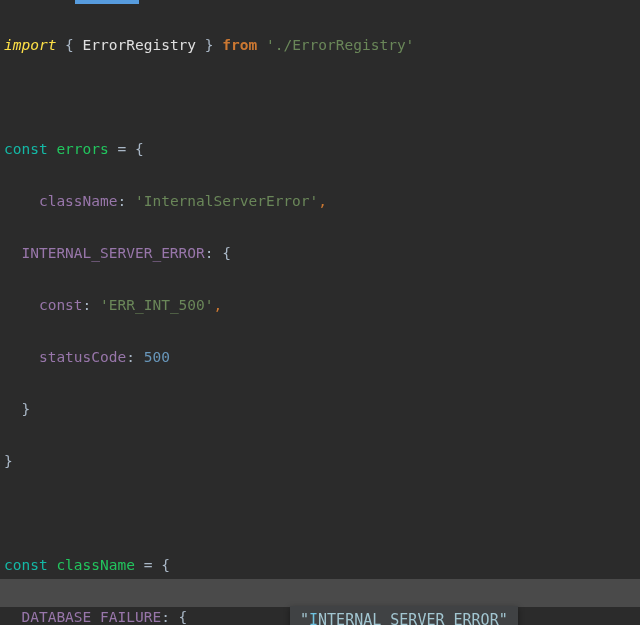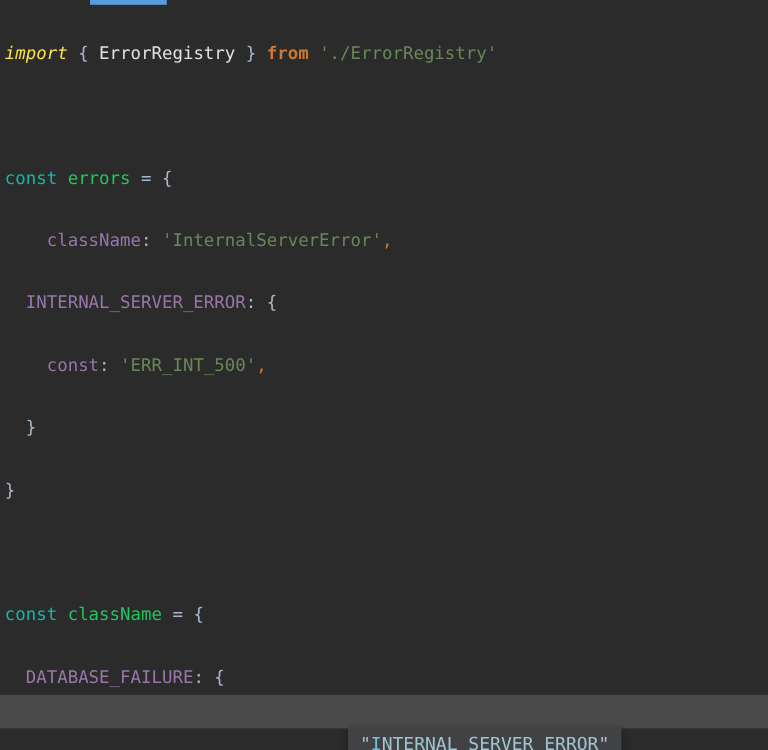--- a/index.html
+++ b/index.html
@@ -70,20 +70,21 @@
 <div class="tab-underline"></div>
 <div class="current-line-bg"></div>
 
 <div class="editor">
 <div class="line"><span class="kw-import">import</span><span class="brace"> { </span><span class="class-ident">ErrorRegistry</span><span class="brace"> } </span><span class="kw-from">from</span><span class="string"> './ErrorRegistry'</span></div>
 <div class="line"></div>
 <div class="line"><span class="kw-const">const</span><span class="ident"> errors </span><span class="brace">= {</span></div>
 <div class="line">    <span class="prop-key">className</span><span class="brace">: </span><span class="string">'InternalServerError'</span><span class="punct">,</span></div>
 <div class="line">  <span class="prop-key">INTERNAL_SERVER_ERROR</span><span class="brace">: {</span></div>
 <div class="line">    <span class="prop-key">const</span><span class="brace">: </span><span class="string">'ERR_INT_500'</span><span class="punct">,</span></div>
+<div class="line">    <span class="prop-key">statusCode</span><span class="brace">: </span><span class="number">500</span></div>
 <div class="line">  <span class="brace">}</span></div>
 <div class="line"><span class="brace">}</span></div>
 <div class="line"></div>
 <div class="line"><span class="kw-const">const</span><span class="ident"> className </span><span class="brace">= {</span></div>
 <div class="line">  <span class="prop-key">DATABASE_FAILURE</span><span class="brace">: {</span></div>
 
 
 
 
 

